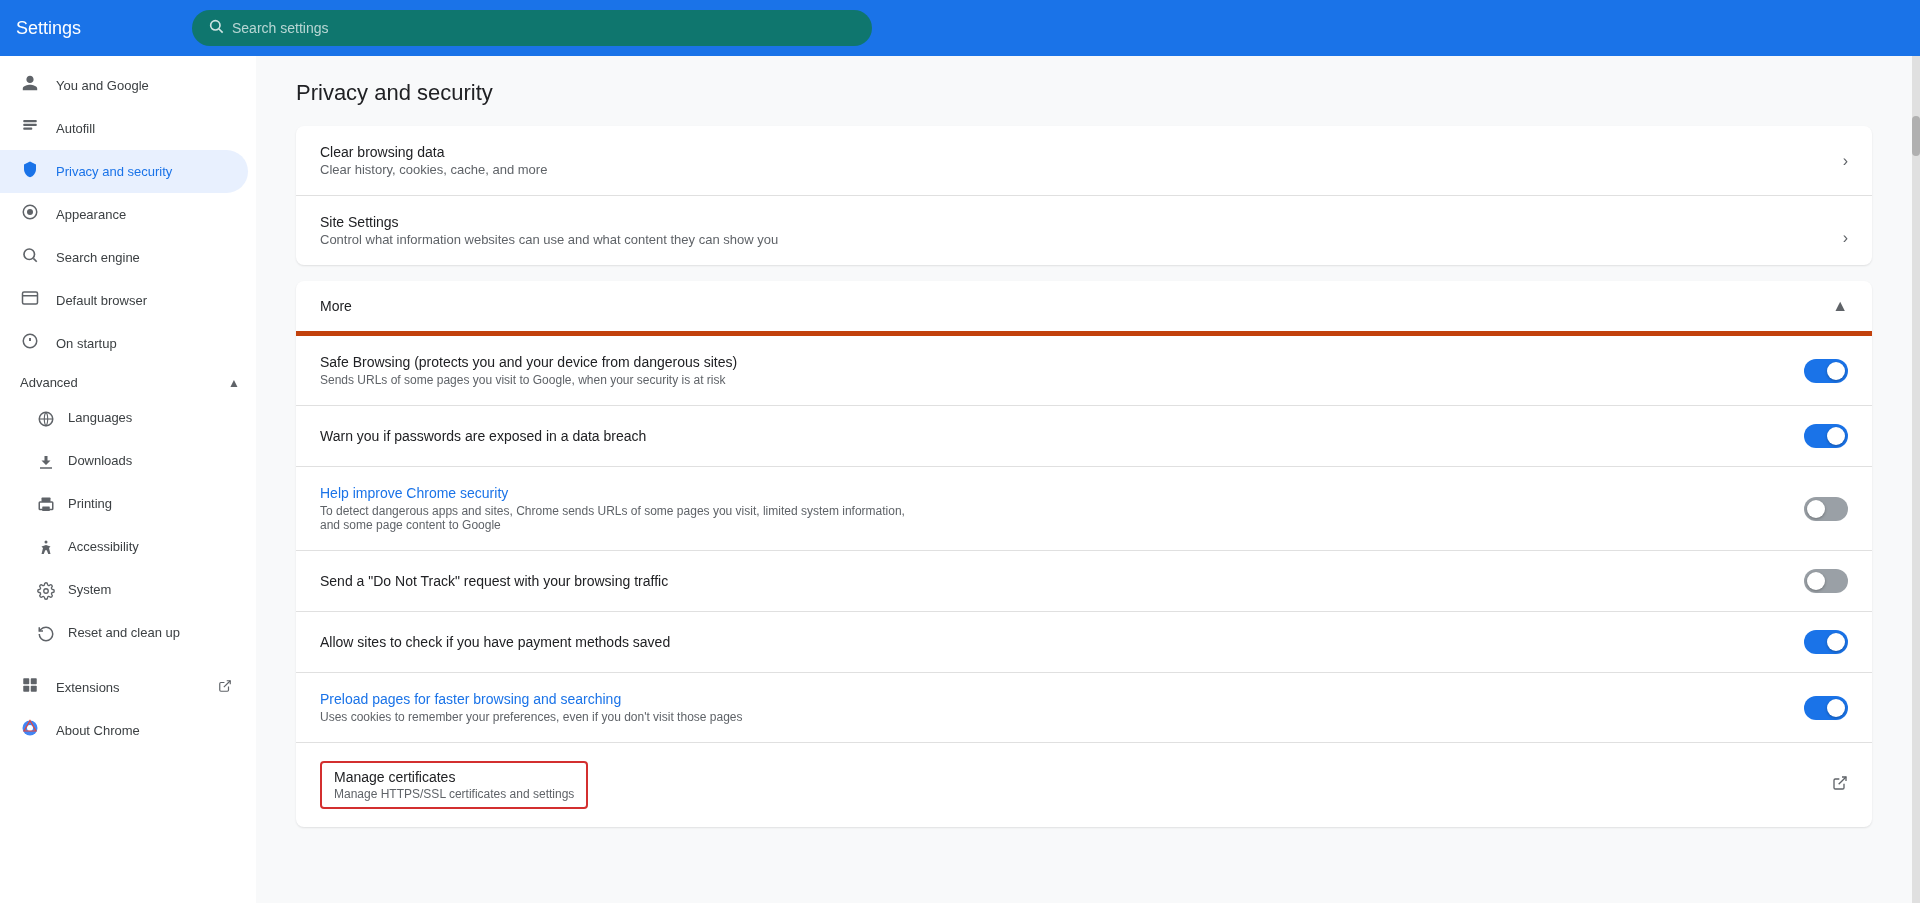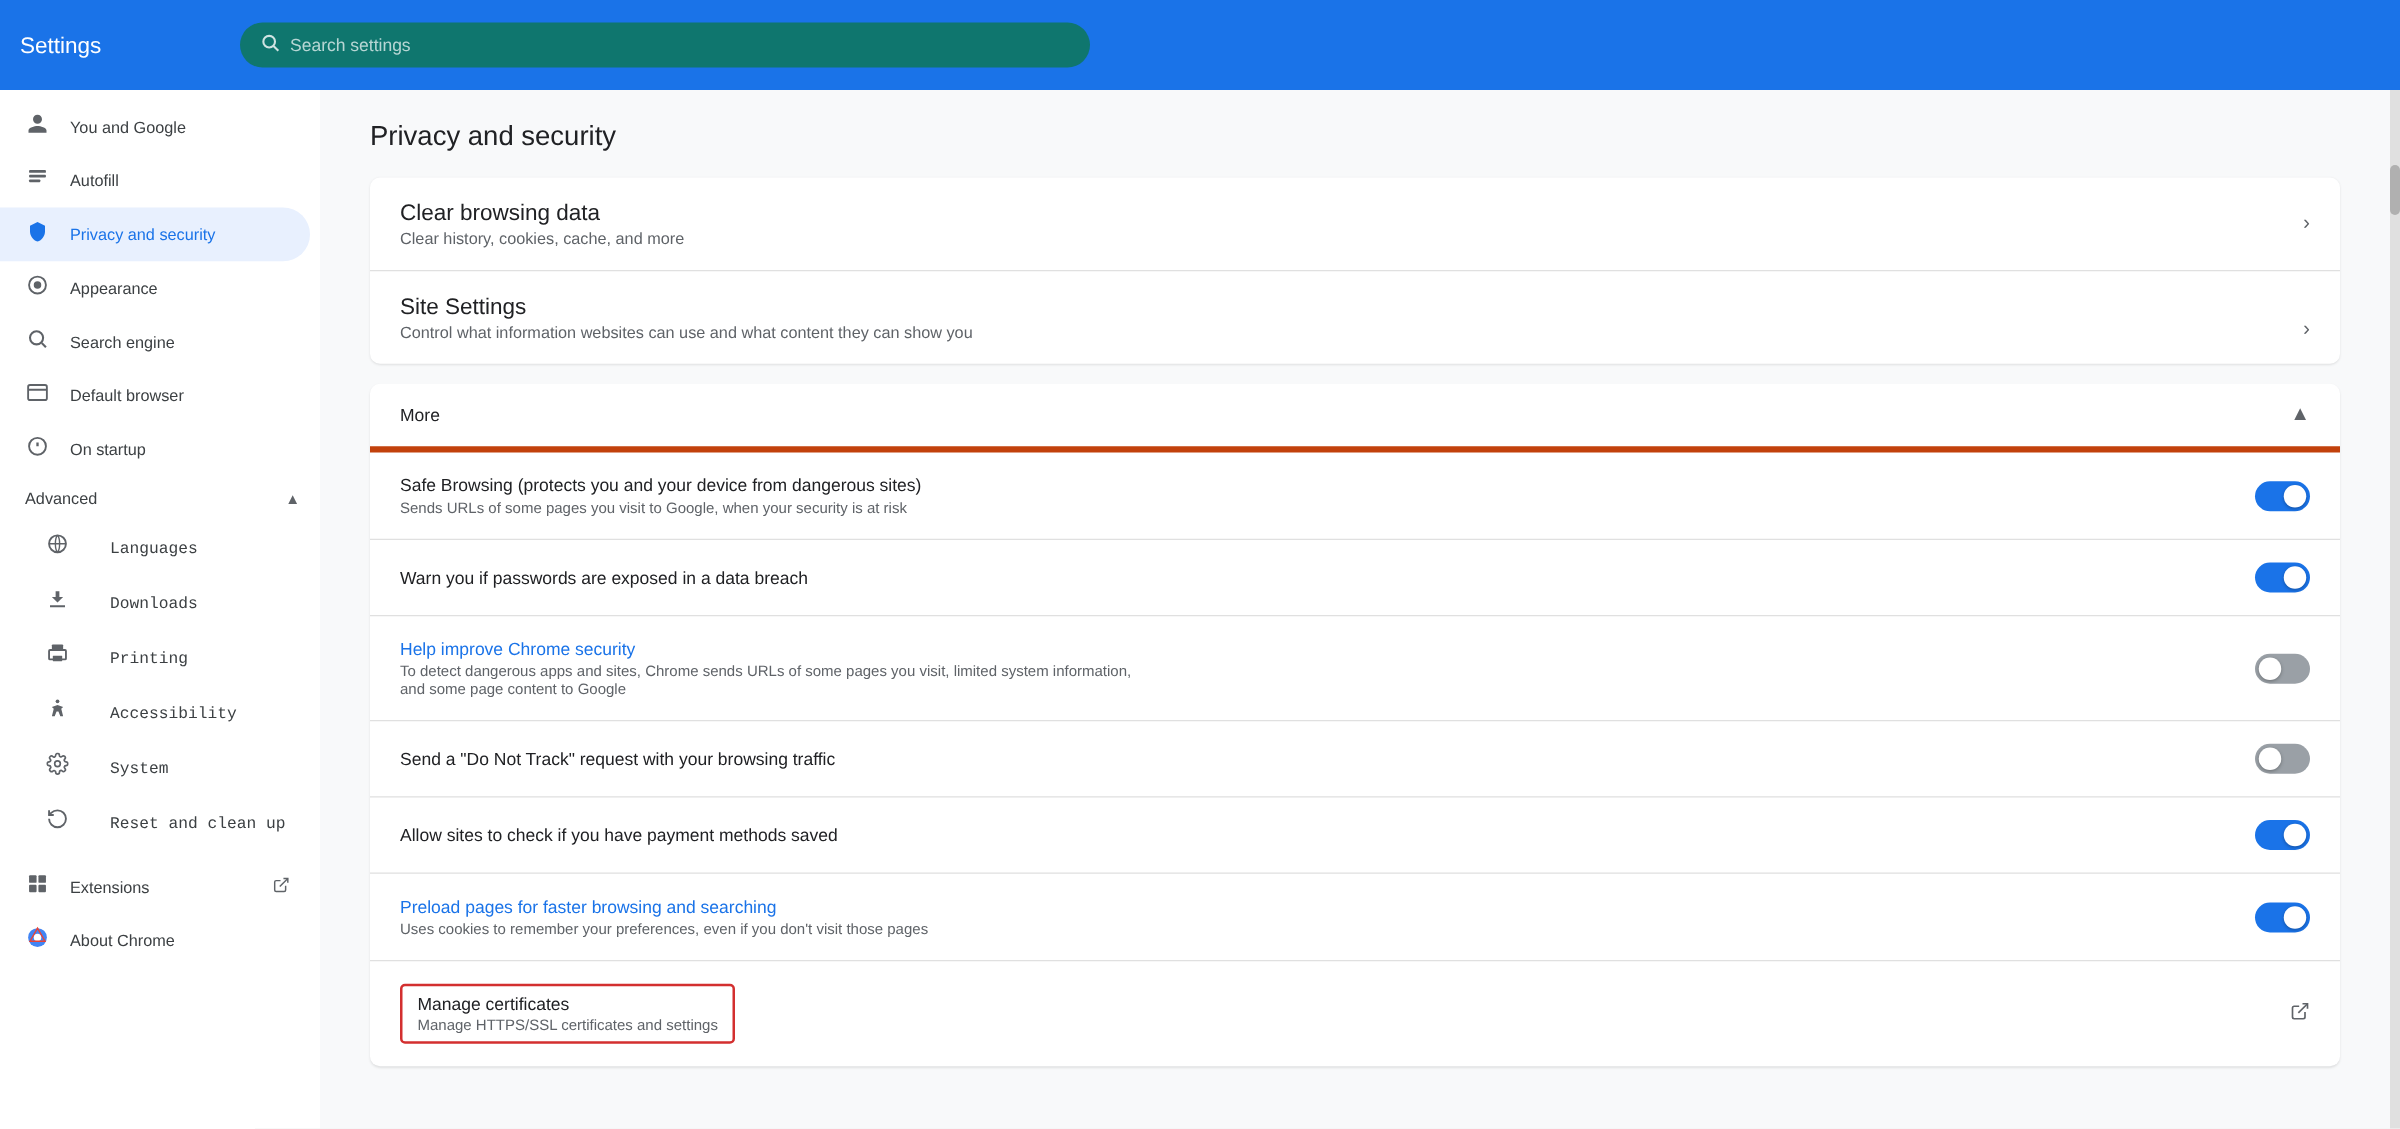--- a/index.html
+++ b/index.html
@@ -1,21 +1,21 @@
 <!DOCTYPE html>
 <html><head>
   <meta charset="utf-8">
   <style>
     * { box-sizing: border-box; margin: 0; padding: 0; }
     body { font-family: 'Segoe UI', Arial, sans-serif; background: #f1f3f4; display: flex; flex-direction: column; height: 100vh; overflow: hidden; }
 
     
     .header {
       background: #1a73e8;
-      height: 72px;
+      height: 56px;
       display: flex;
       align-items: center;
       padding: 0 16px;
       gap: 16px;
       flex-shrink: 0;
     }
     .header-title {
       color: white;
       font-size: 18px;
       font-weight: 500;
@@ -81,29 +81,27 @@
       justify-content: space-between;
       padding: 10px 16px 10px 20px;
       font-size: 13px;
       color: #3c4043;
       font-weight: 500;
       cursor: pointer;
     }
     .sidebar-section-label .chevron { font-size: 12px; color: #5f6368; }
     .sidebar-sub-item {
       display: flex;
-      align-items: center;
-      gap: 32px;
+      gap: 12px;
       padding: 10px 16px 10px 36px;
       cursor: pointer;
       font-size: 13px;
       color: #3c4043;
       border-radius: 0 24px 24px 0;
       margin-right: 8px;
-      font-family: Liberation Mono, monospace;
     }
     .sidebar-sub-item .icon { font-size: 18px; color: #5f6368; width: 20px; text-align: center; }
 
     
     .main {
       flex: 1;
       overflow-y: auto;
       padding: 24px 40px;
       background: #f8f9fa;
     }
@@ -127,21 +125,21 @@
     .card-row {
       display: flex;
       align-items: center;
       justify-content: space-between;
       padding: 18px 24px;
       border-bottom: 1px solid #e0e0e0;
       cursor: pointer;
     }
     .card-row:last-child { border-bottom: none; align-items: flex-end; }
 
-    .card-row-text .title { font-size: 18px; color: #202124; font-weight: 400; }
+    .card-row-text .title { font-size: 14px; color: #202124; font-weight: 400; }
     .card-row-text .subtitle { font-size: 13px; color: #5f6368; margin-top: 2px; }
 
     .chevron-right { color: #5f6368; font-size: 16px; }
 
     
     .more-section {
       background: white;
       border-radius: 8px;
       box-shadow: 0 1px 2px rgba(0,0,0,0.1);
       margin-top: 16px;

